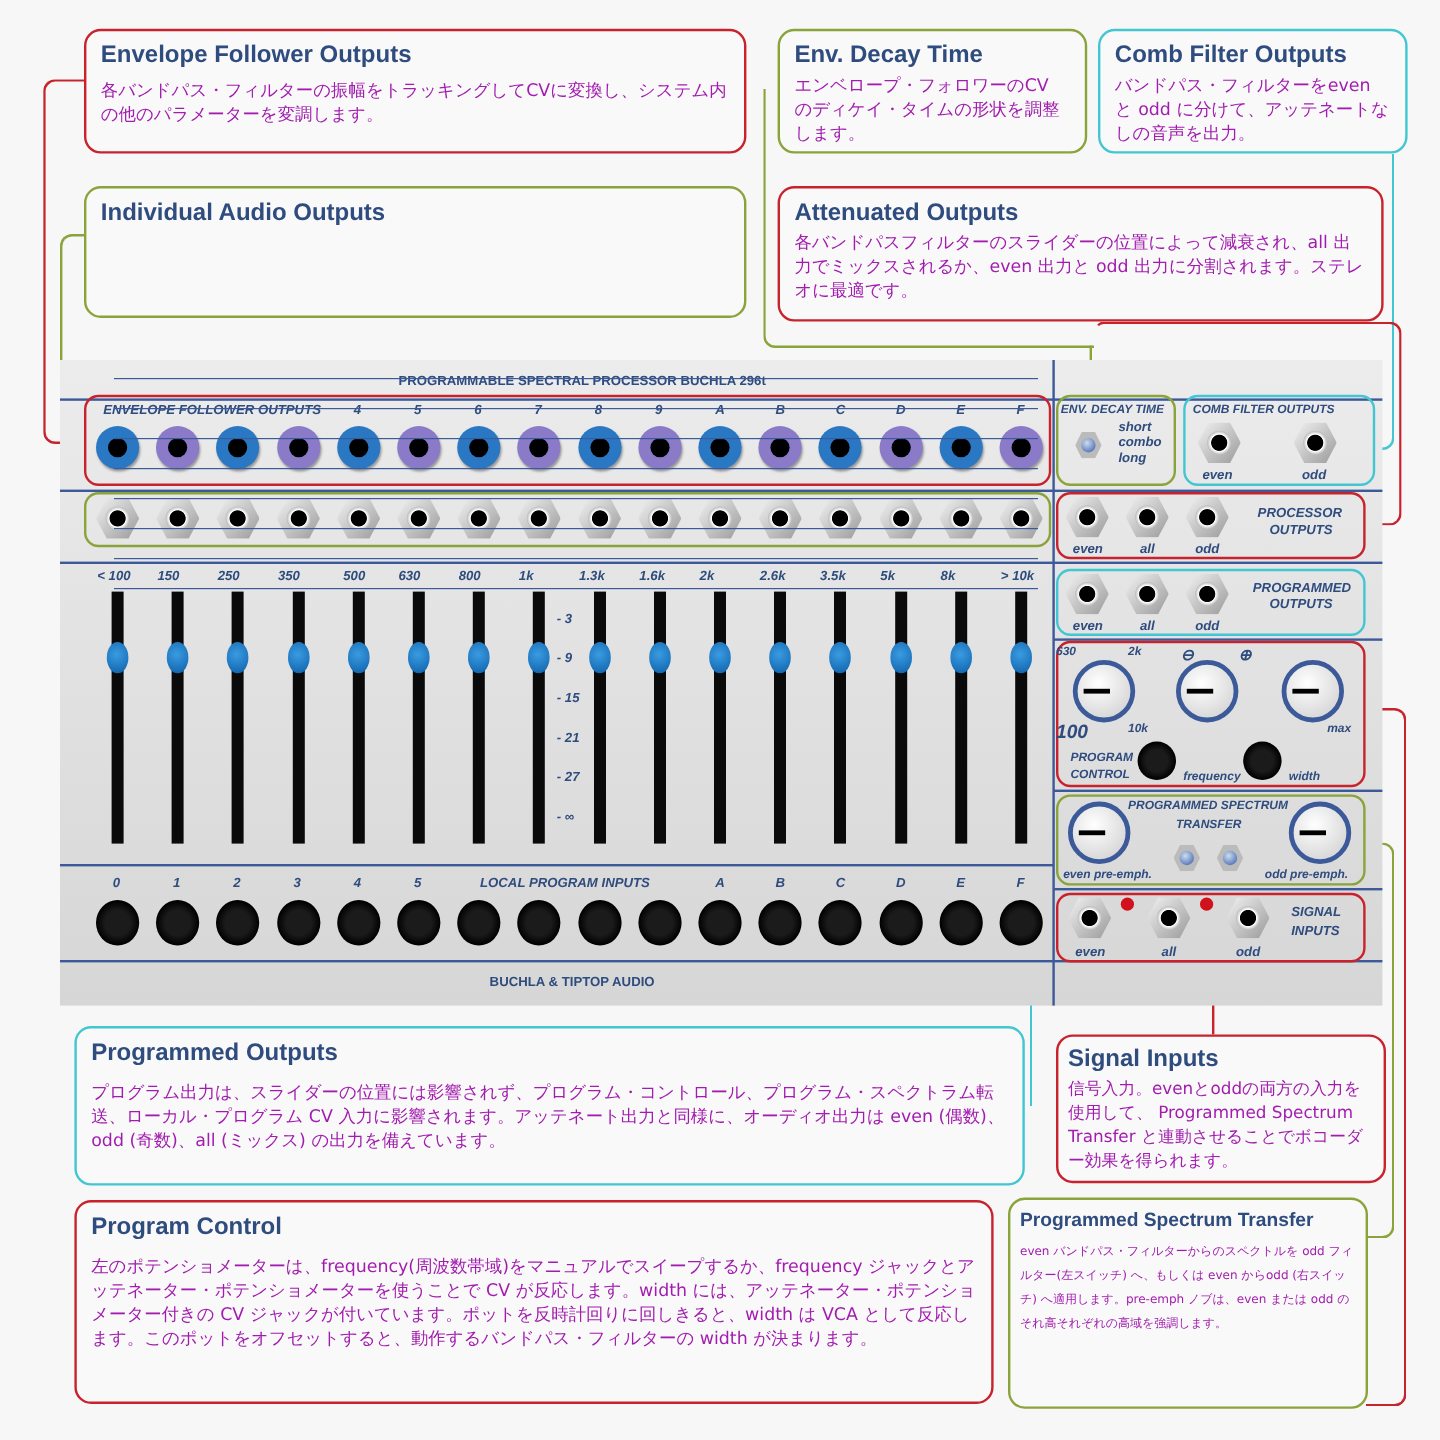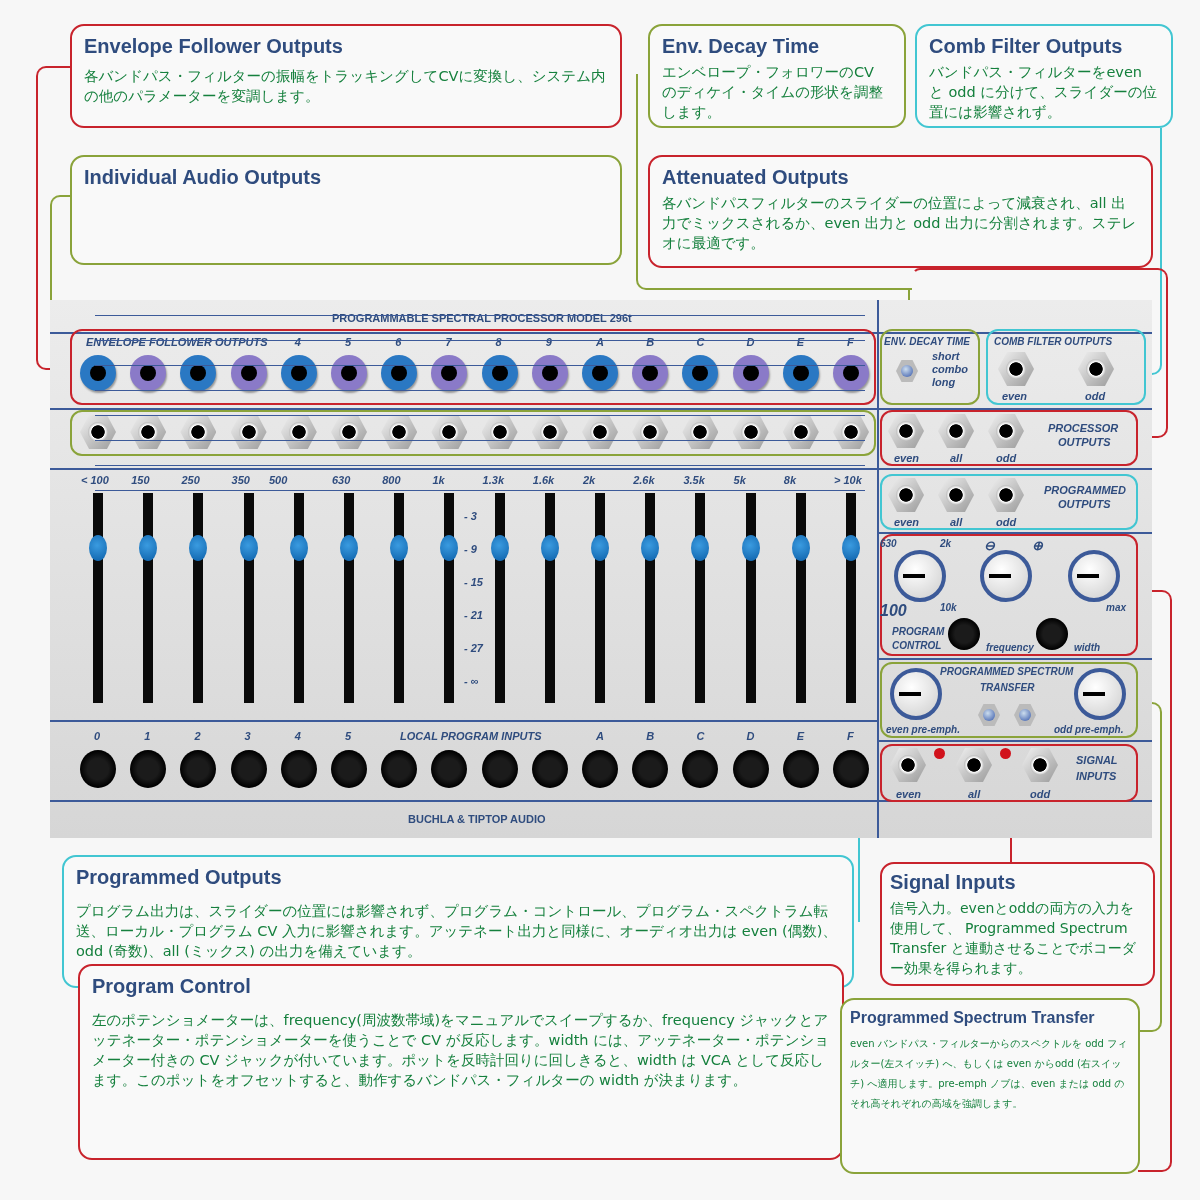--- a/index.html
+++ b/index.html
@@ -2,21 +2,21 @@
 <html><head>
 <meta charset="utf-8">
 <style>
   * { box-sizing: border-box; margin: 0; padding: 0; }
   body { width: 1200px; height: 1200px; background: #f7f7f7; position: relative; overflow: hidden; font-family: "DejaVu Sans", sans-serif; }
   .callout { position: absolute; border: 2px solid; border-radius: 14px; background: #f9f9f9; padding: 8px 12px; }
   .callout.red { border-color: #c8232c; }
   .callout.green { border-color: #8aa33a; }
   .callout.cyan { border-color: #42c6d2; }
   .callout h2 { font-family: "Liberation Sans", sans-serif; font-weight: bold; color: #2f4c7e; font-size: 20px; line-height: 24px; }
-  .callout p { color: #15803d; font-size: 14.5px; line-height: 20px; margin-top: 4px; }
+  .callout p { color: #a21caf; font-size: 14.5px; line-height: 20px; margin-top: 4px; }
   .wire { position: absolute; border-style: solid; border-width: 0; }
   #panel { position: absolute; left: 50px; top: 300px; width: 1102px; height: 538px; background: linear-gradient(180deg,#ececec,#d6d6d6); }
   .pline { position: absolute; background: #3c5a99; height: 1.5px; }
   .vline { position: absolute; background: #3c5a99; width: 1.5px; }
   .ptitle { position: absolute; font-family: "Liberation Sans", sans-serif; font-weight: bold; color: #2f4c7e; font-size: 11px; }
   .lbl { position: absolute; font-family: "Liberation Sans", sans-serif; font-style: italic; font-weight: bold; color: #2f4c7e; font-size: 11px; text-align: center; }
   .group { position: absolute; border: 2px solid; border-radius: 12px; }
   .group.red { border-color: #c8232c; }
   .group.green { border-color: #8aa33a; }
   .group.cyan { border-color: #42c6d2; }
@@ -45,56 +45,56 @@
 </div>
 <div class="callout green" style="left:70px;top:155px;width:552px;height:110px;">
   <h2>Individual Audio Outputs</h2>
 </div>
 <div class="callout green" style="left:648px;top:24px;width:258px;height:104px;">
   <h2>Env. Decay Time</h2>
   <p>エンベロープ・フォロワーのCV のディケイ・タイムの形状を調整します。</p>
 </div>
 <div class="callout cyan" style="left:915px;top:24px;width:258px;height:104px;">
   <h2>Comb Filter Outputs</h2>
-  <p>バンドパス・フィルターをeven と odd に分けて、スライダーの位置には影響されず。</p>
+  <p>バンドパス・フィルターをeven と odd に分けて、アッテネートなしの音声を出力。</p>
 </div>
 <div class="callout red" style="left:648px;top:155px;width:505px;height:113px;">
   <h2>Attenuated Outputs</h2>
   <p>各バンドパスフィルターのスライダーの位置によって減衰され、all 出力でミックスされるか、even 出力と odd 出力に分割されます。ステレオに最適です。</p>
 </div>
 <div class="callout cyan" style="left:62px;top:855px;width:792px;height:133px;">
   <h2>Programmed Outputs</h2>
   <p style="margin-top:12px;">プログラム出力は、スライダーの位置には影響されず、プログラム・コントロール、プログラム・スペクトラム転送、ローカル・プログラム CV 入力に影響されます。アッテネート出力と同様に、オーディオ出力は even (偶数)、odd (奇数)、all (ミックス) の出力を備えています。</p>
 </div>
 <div class="callout red" style="left:880px;top:862px;width:275px;height:124px;padding:6px 8px;">
   <h2>Signal  Inputs</h2>
   <p style="font-size:14px;">信号入力。evenとoddの両方の入力を使用して、 Programmed Spectrum Transfer と連動させることでボコーダー効果を得られます。</p>
 </div>
-<div class="callout red" style="left:62px;top:964px;width:766px;height:196px;margin-left:16px;">
+<div class="callout red" style="left:62px;top:1000px;width:766px;height:170px;">
   <h2>Program Control</h2>
   <p style="margin-top:12px;">左のポテンショメーターは、frequency(周波数帯域)をマニュアルでスイープするか、frequency ジャックとアッテネーター・ポテンショメーターを使うことで CV が反応します。width には、アッテネーター・ポテンショメーター付きの CV ジャックが付いています。ポットを反時計回りに回しきると、width は VCA として反応します。このポットをオフセットすると、動作するバンドパス・フィルターの width が決まります。</p>
 </div>
 <div class="callout green" style="left:840px;top:998px;width:300px;height:176px;padding:6px 8px;">
   <h2 style="font-size:16px;">Programmed Spectrum Transfer</h2>
   <p style="font-size:10px;">even バンドパス・フィルターからのスペクトルを odd フィルター(左スイッチ) へ、もしくは even からodd (右スイッチ) へ適用します。pre-emph ノブは、even または odd のそれ高それぞれの高域を強調します。</p>
 </div>
 
 <div class="wire" style="left:36px;top:66px;width:36px;height:304px;border-color:#c8232c;border-left-width:2px;border-top-width:2px;border-bottom-width:2px;border-radius:10px 0 0 10px;"></div>
 <div class="wire" style="left:50px;top:195px;width:22px;height:238px;border-color:#8aa33a;border-left-width:2px;border-top-width:2px;border-bottom-width:2px;border-radius:10px 0 0 10px;"></div>
 <div class="wire" style="left:636px;top:74px;width:276px;height:216px;border-color:#8aa33a;border-left-width:2px;border-bottom-width:2px;border-radius:0 0 0 10px;"></div>
 <div class="wire" style="left:908px;top:288px;width:2px;height:50px;border-color:#8aa33a;border-left-width:2px;"></div>
 <div class="wire" style="left:1140px;top:128px;width:22px;height:247px;border-color:#42c6d2;border-left-width:0;border-right-width:2px;border-bottom-width:2px;border-radius:0 0 10px 0;"></div>
 <div class="wire" style="left:912px;top:268px;width:256px;height:170px;border-color:#c8232c;border-left-width:2px;border-top-width:2px;border-right-width:2px;border-bottom-width:2px;border-radius:8px 10px 10px 0;border-left-color:transparent;border-bottom-color:#c8232c;"></div>
 <div class="wire" style="left:1138px;top:590px;width:34px;height:582px;border-color:#c8232c;border-top-width:2px;border-right-width:2px;border-bottom-width:2px;border-radius:0 10px 10px 0;"></div>
 <div class="wire" style="left:1138px;top:702px;width:24px;height:330px;border-color:#8aa33a;border-top-width:2px;border-right-width:2px;border-bottom-width:2px;border-radius:0 10px 10px 0;"></div>
 <div class="wire" style="left:858px;top:500px;width:24px;height:422px;border-color:#42c6d2;border-left-width:2px;border-top-width:2px;border-radius:10px 0 0 0;"></div>
 <div class="wire" style="left:1010px;top:802px;width:2px;height:60px;border-color:#c8232c;border-left-width:2px;"></div>
 
 <div id="panel">
-  <div class="ptitle" style="left:282px;top:12px;">PROGRAMMABLE SPECTRAL PROCESSOR MODEL 296t</div>
+  <div class="ptitle" style="left:282px;top:12px;">PROGRAMMABLE SPECTRAL PROCESSOR BUCHLA 296t</div>
   <div class="pline" style="left:0;top:32px;width:1102px;"></div>
   <div class="pline" style="left:0;top:108px;width:1102px;"></div>
   <div class="pline" style="left:0;top:168px;width:1102px;"></div>
   <div class="pline" style="left:0;top:420px;width:828px;"></div>
   <div class="pline" style="left:0;top:500px;width:1102px;"></div>
   <div class="vline" style="left:827px;top:0;height:538px;"></div>
   <div class="pline" style="left:828px;top:232px;width:274px;"></div>
   <div class="pline" style="left:828px;top:358px;width:274px;"></div>
   <div class="pline" style="left:828px;top:440px;width:274px;"></div>
 
@@ -165,21 +165,21 @@
       <div class="thumb" style="left: 39px; top: 235px;"></div>
       <div class="lbl" style="left: 81.2px; top: 174px;">150</div>
       <div class="slot" style="left: 93.2px; top: 193px;"></div>
       <div class="thumb" style="left: 89.2px; top: 235px;"></div>
       <div class="lbl" style="left: 131.4px; top: 174px;">250</div>
       <div class="slot" style="left: 143.4px; top: 193px;"></div>
       <div class="thumb" style="left: 139.4px; top: 235px;"></div>
       <div class="lbl" style="left: 181.6px; top: 174px;">350</div>
       <div class="slot" style="left: 193.6px; top: 193px;"></div>
       <div class="thumb" style="left: 189.6px; top: 235px;"></div>
-      <div class="lbl" style="left: 219px; top: 174px;">500</div>
+      <div class="lbl" style="left: 236px; top: 174px;">500</div>
       <div class="slot" style="left: 243.8px; top: 193px;"></div>
       <div class="thumb" style="left: 239.8px; top: 235px;"></div>
       <div class="lbl" style="left: 282px; top: 174px;">630</div>
       <div class="slot" style="left: 294px; top: 193px;"></div>
       <div class="thumb" style="left: 290px; top: 235px;"></div>
       <div class="lbl" style="left: 332.2px; top: 174px;">800</div>
       <div class="slot" style="left: 344.2px; top: 193px;"></div>
       <div class="thumb" style="left: 340.2px; top: 235px;"></div>
       <div class="lbl" style="left: 382.4px; top: 174px;">1k</div>
       <div class="slot" style="left: 394.4px; top: 193px;"></div>

